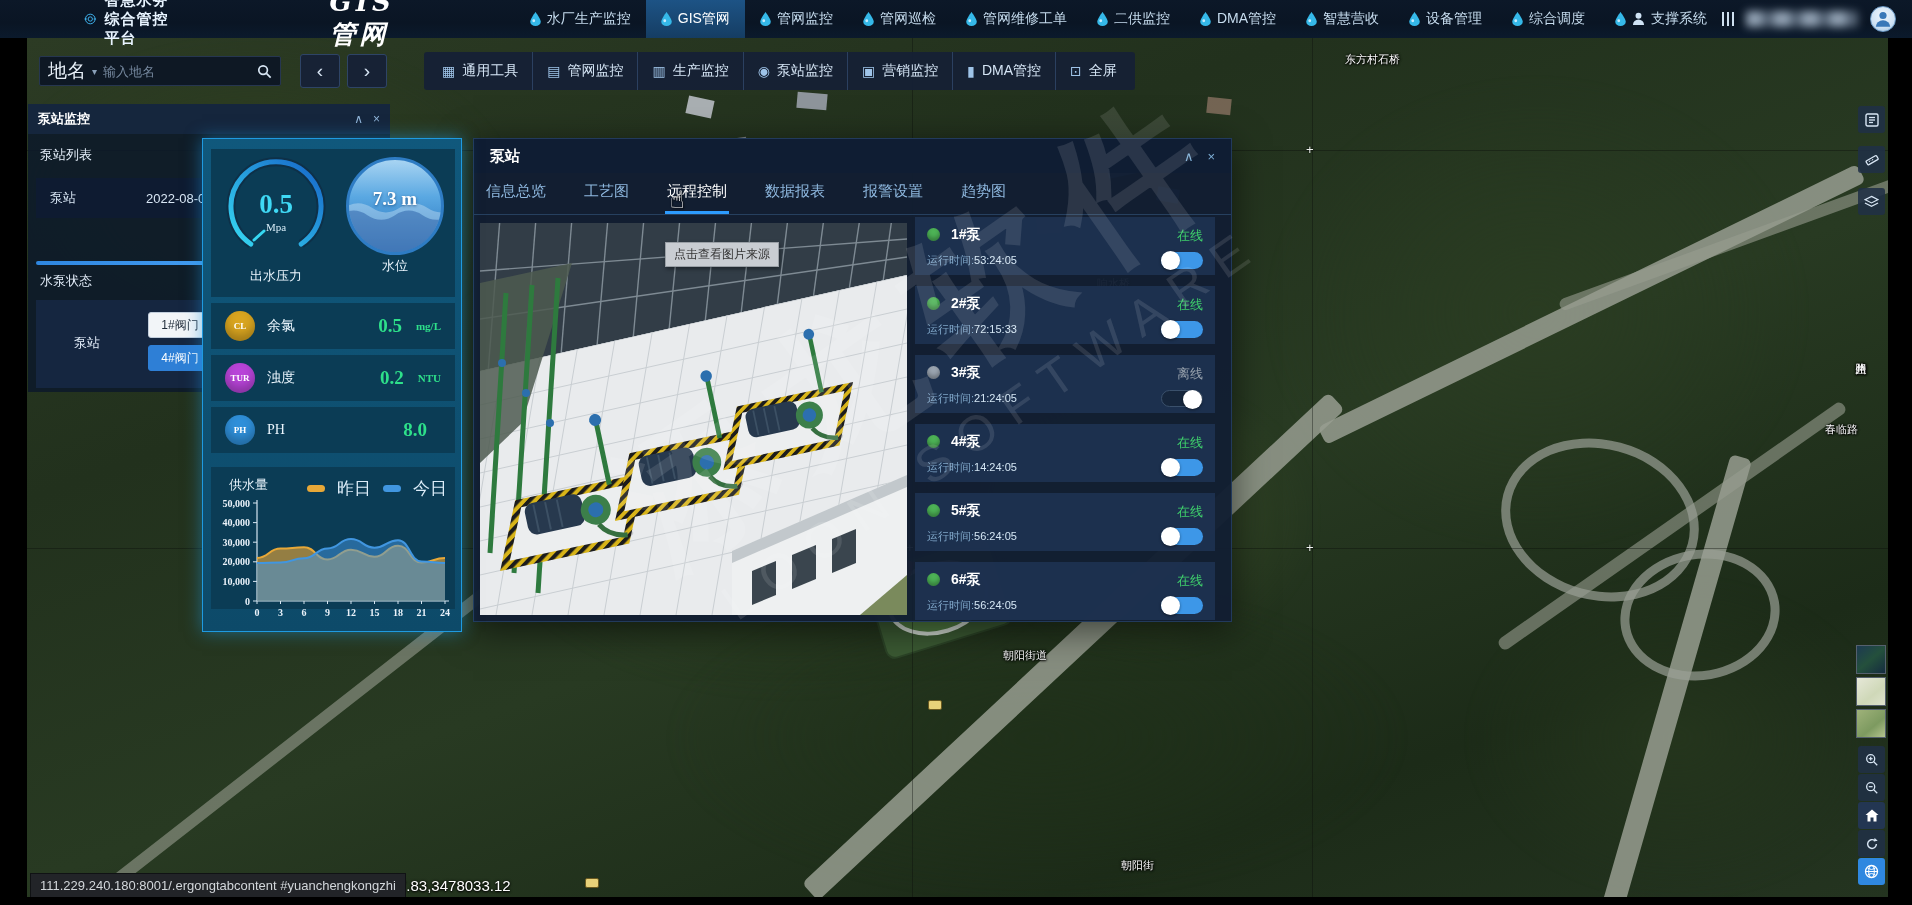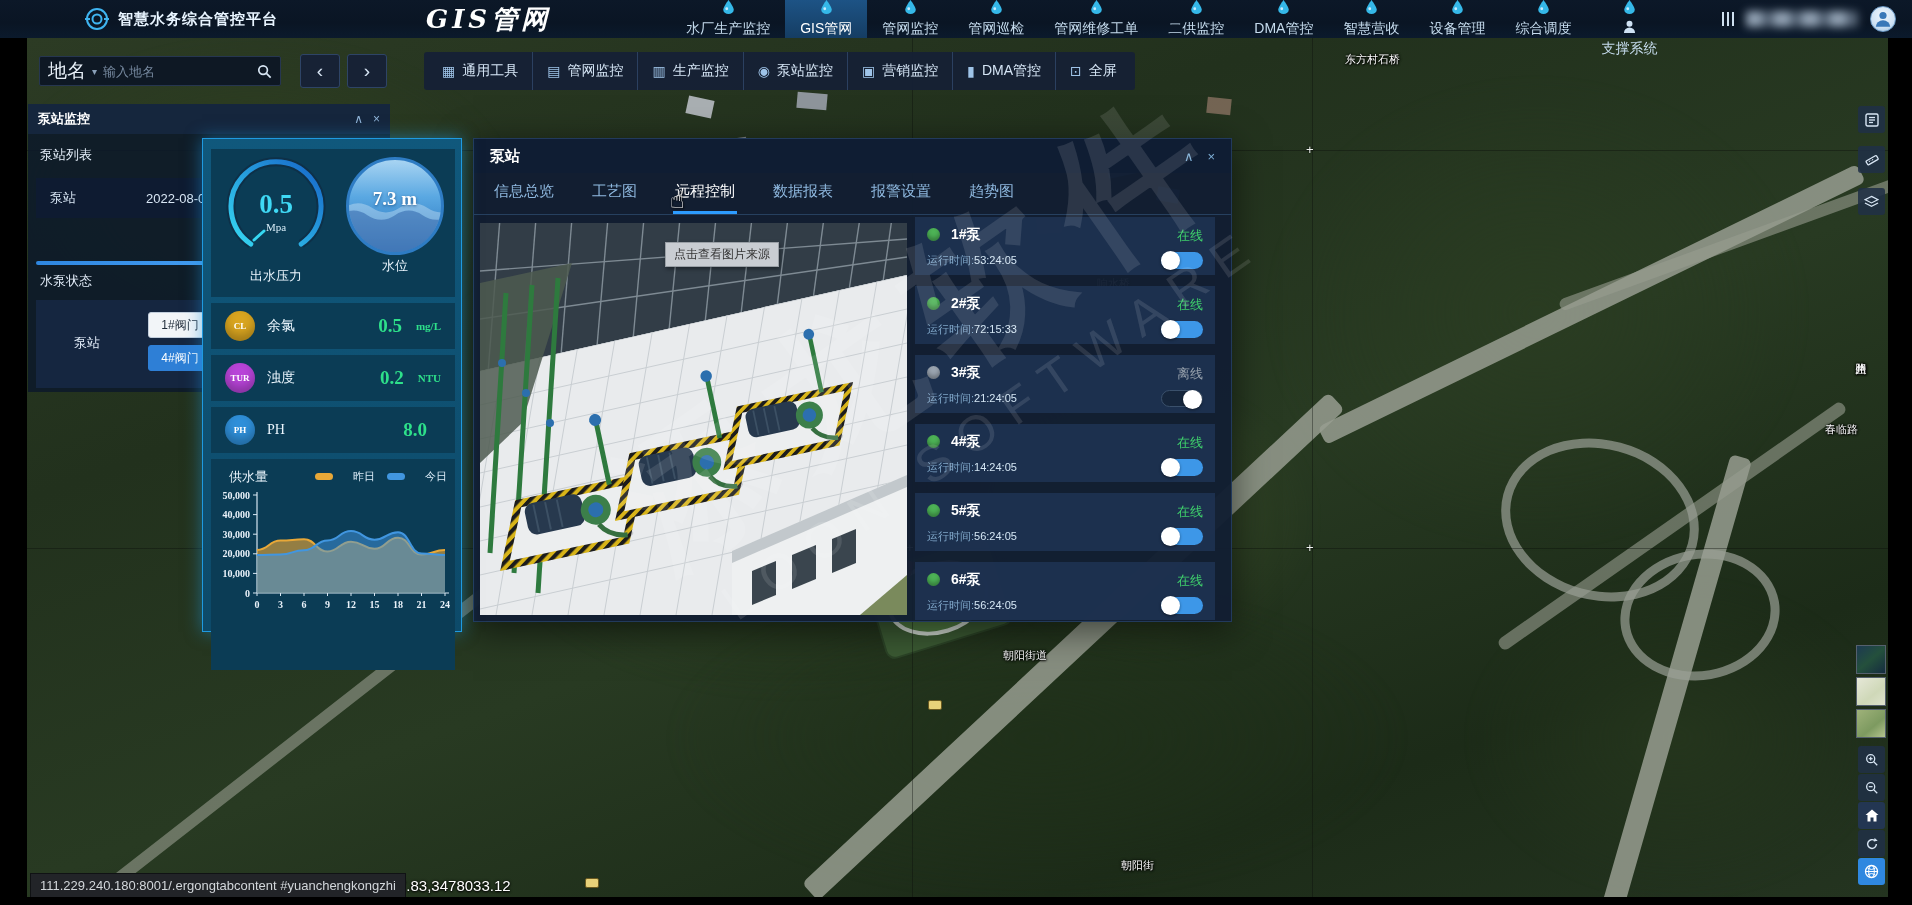--- a/index.html
+++ b/index.html
@@ -10,21 +10,21 @@
   
   .topbar { position:absolute; left:0; top:0; width:1912px; height:38px; z-index:60;
     background:linear-gradient(180deg,#0c1828 0%,#0a1524 60%,#0b1a2c 100%);
     display:flex; align-items:center; padding-left:84px; }
   .brand { display:flex; align-items:center; gap:8px; }
   .brand-title { color:#e8f4ff; font-size:15px; font-weight:bold; letter-spacing:1px; }
   .gis-logo { margin-left:148px; color:#fff; font-size:26px; font-weight:bold;
     font-family:"DejaVu Serif","Liberation Serif",serif; font-style:italic; letter-spacing:4px; }
   .nav { display:flex; align-items:stretch; height:38px; margin-left:120px; }
   .nav-item { display:flex; align-items:center; gap:6px; padding:0 15px; color:#c6dcee;
-    font-size:14px; cursor:pointer; white-space:nowrap;flex-direction:column; }
+    font-size:14px; cursor:pointer; white-space:nowrap; }
   .nav-item.active { background:linear-gradient(180deg,#1d5385 0%,#153d63 100%); color:#fff; }
   .nav-item .person { display:none; }
   .nav-item.person .person { display:inline-flex; }
   .nav-item.person .drop { display:none; }
   .top-right { margin-left:auto; display:flex; align-items:center; gap:12px; padding-right:16px; }
   .bars-icon { display:flex; gap:3px; }
   .bars-icon i { display:block; width:2px; height:14px; background:#cfe0f0; }
   .name-blur { width:112px; height:16px; border-radius:2px; opacity:.9; filter:blur(4px);
     background:repeating-linear-gradient(90deg,#9fb0c2 0 16px,#5d6c7e 16px 28px); }
   .avatar { width:26px; height:26px; border-radius:50%; border:1px solid #6e9cc8;
@@ -98,51 +98,51 @@
   .valve.light { background:#f2f5f8; color:#1e2a38; border:1px solid #c2cedc; }
   .valve.primary { background:#2e7fd6; color:#fff; border:1px solid #2e7fd6; }
 
   
   .gauge-panel { position:absolute; left:202px; top:138px; width:260px; height:494px; z-index:30;
     background:linear-gradient(180deg,#10587c 0%,#0d4a69 100%);
     border:1px solid #1f9ae0; box-shadow:0 0 16px rgba(30,150,220,.55); }
   .gp-sec { position:absolute; left:8px; width:244px; background:#0b3c55;font-family:Liberation Serif, serif; }
   .sec-gauges { top:10px; height:148px; }
   .sec-m1 { top:164px; height:46px; } .sec-m2 { top:216px; height:46px; } .sec-m3 { top:268px; height:46px; }
-  .sec-chart { top:320px; height:211px; }
+  .sec-chart { top:328px; height:142px; }
   .gauge-wrap { position:absolute; left:12px; top:6px; width:106px; text-align:center; }
   .level-wrap { position:absolute; left:132px; top:8px; width:104px; text-align:center; }
   .g-label { color:#eaf5fd; font-size:13px; margin-top:2px; }
   .level-circle { position:relative; width:98px; height:98px; margin:0 auto; border-radius:50%;
     border:3px solid #2e7cc4; overflow:hidden;
     background:linear-gradient(180deg,#a8d4f2 0%,#5aa8e2 40%,#1f6cb8 100%); }
   .level-circle svg { position:absolute; inset:0; }
   .level-val { position:absolute; width:100%; top:28px; text-align:center; color:#fff;
     font-size:19px; font-weight:bold; text-shadow:0 1px 3px rgba(0,40,90,.6); }
   .metric { position:absolute; inset:0; display:flex; align-items:center; padding:0 14px; gap:12px; }
   .m-badge { width:30px; height:30px; border-radius:50%; color:#fff; font-size:9px; font-weight:bold;
     display:flex; align-items:center; justify-content:center; flex:none;
     box-shadow:inset 0 -6px 10px rgba(0,0,0,.25); }
   .m-name { color:#eaf5fd; font-size:14px; }
   .m-val { margin-left:auto; color:#2ee08a; font-size:19px; font-weight:bold; }
   .m-unit { color:#2ee08a; font-size:11px; font-weight:bold; margin-left:2px; }
   .chart-title { position:absolute; left:18px; top:9px; color:#eaf5fd; font-size:13px; }
   .legend { position:absolute; right:8px; top:10px; display:flex; gap:12px; }
-  .lg-item { display:flex; align-items:center; gap:20px; color:#dcecf8; font-size:11px; }
+  .lg-item { display:flex; align-items:center; gap:12px; color:#dcecf8; font-size:17px; }
   .lg-sym { width:18px; height:7px; border-radius:4px; }
   #supply-svg { position:absolute; left:0; top:28px; }
 
   
   .dialog { position:absolute; left:473px; top:138px; width:759px; height:484px; z-index:22;
     background:rgba(18,30,50,.97); box-shadow:0 8px 34px rgba(0,0,0,.55); border:1px solid #223a5c; }
   .dlg-header { height:34px; background:#0f1d33; display:flex; align-items:center; padding:0 16px; }
   .dlg-title { color:#fff; font-size:15px; font-weight:bold; }
   .dlg-hicons { margin-left:auto; display:flex; gap:14px; color:#7fb0d8; font-size:13px; }
   .dlg-hicons span { cursor:pointer; }
-  .tabs { display:flex; gap:34px; padding:0 18px; border-bottom:1px solid #26405f; height:42px; align-items:flex-end; }
+  .tabs { display:flex; gap:34px; padding:0 10px; border-bottom:1px solid #26405f; height:42px; align-items:flex-end; }
   .tab { color:#8fb9e0; font-size:15px; padding:10px 2px 10px; cursor:pointer; border-bottom:3px solid transparent; }
   .tab.active { color:#fff; border-bottom-color:#2d9cff; }
   .scene { position:absolute; left:6px; top:84px; width:427px; height:392px; overflow:hidden;
     background:#aeb6bc; cursor:pointer; }
   .scene svg { display:block; width:100%; height:100%; }
   .img-tooltip { position:absolute; left:191px; top:103px; z-index:5; background:#c9cdd2;
     color:#333; font-size:12px; padding:3px 8px; border:1px solid #9aa0a6;
     box-shadow:1px 2px 4px rgba(0,0,0,.4); white-space:nowrap; }
   .pumplist { position:absolute; left:441px; top:78px; width:300px; }
   .pump-row { height:58px; margin-bottom:11px; background:rgba(30,49,80,.95); position:relative; padding:8px 12px; }

